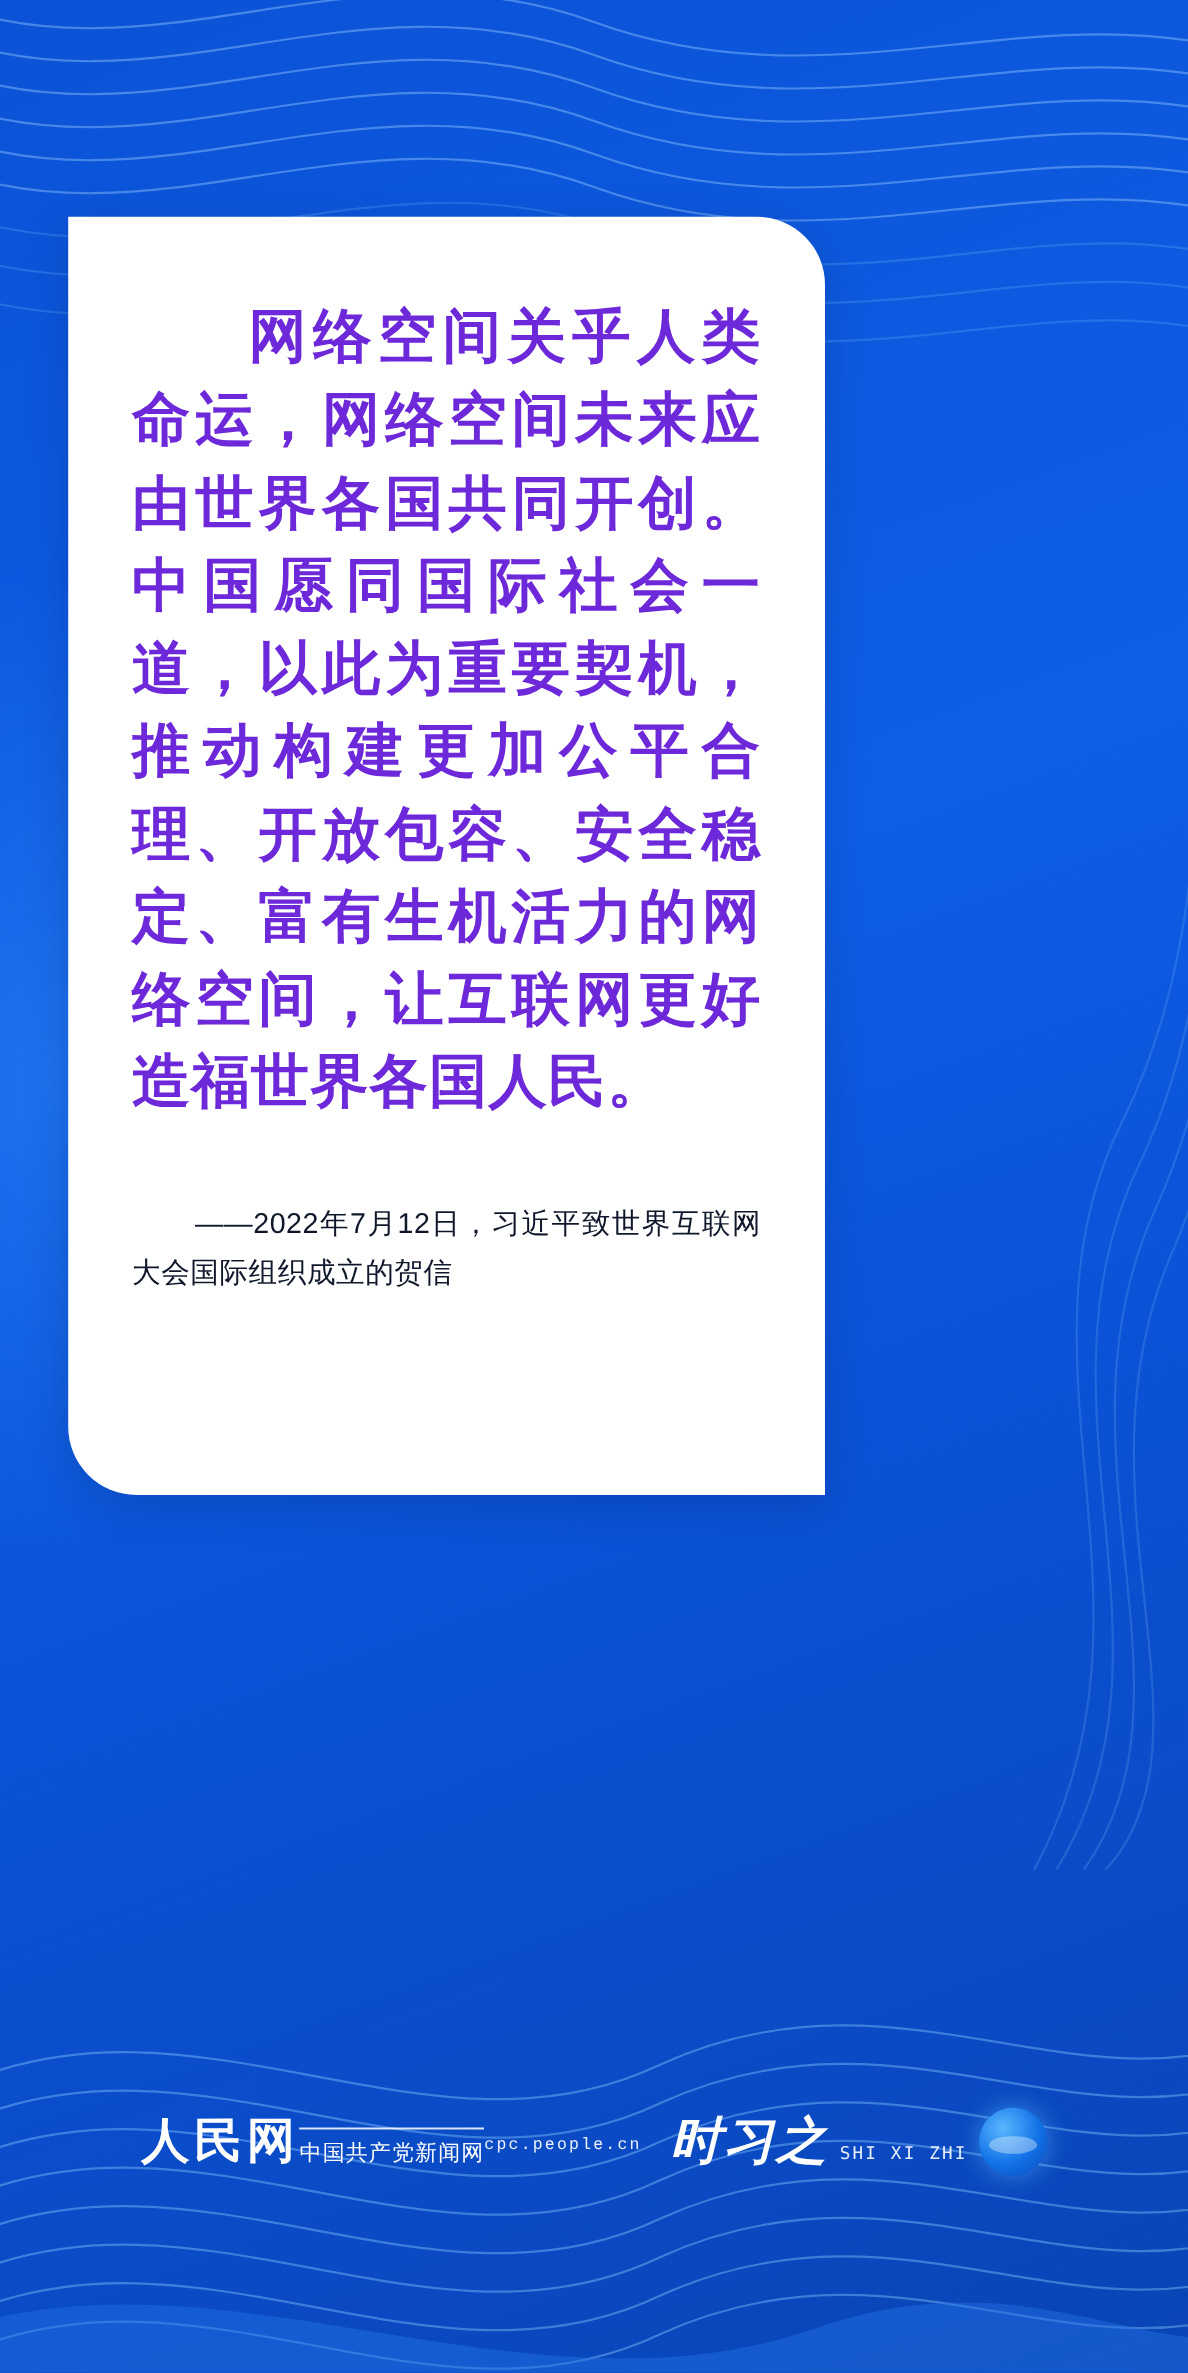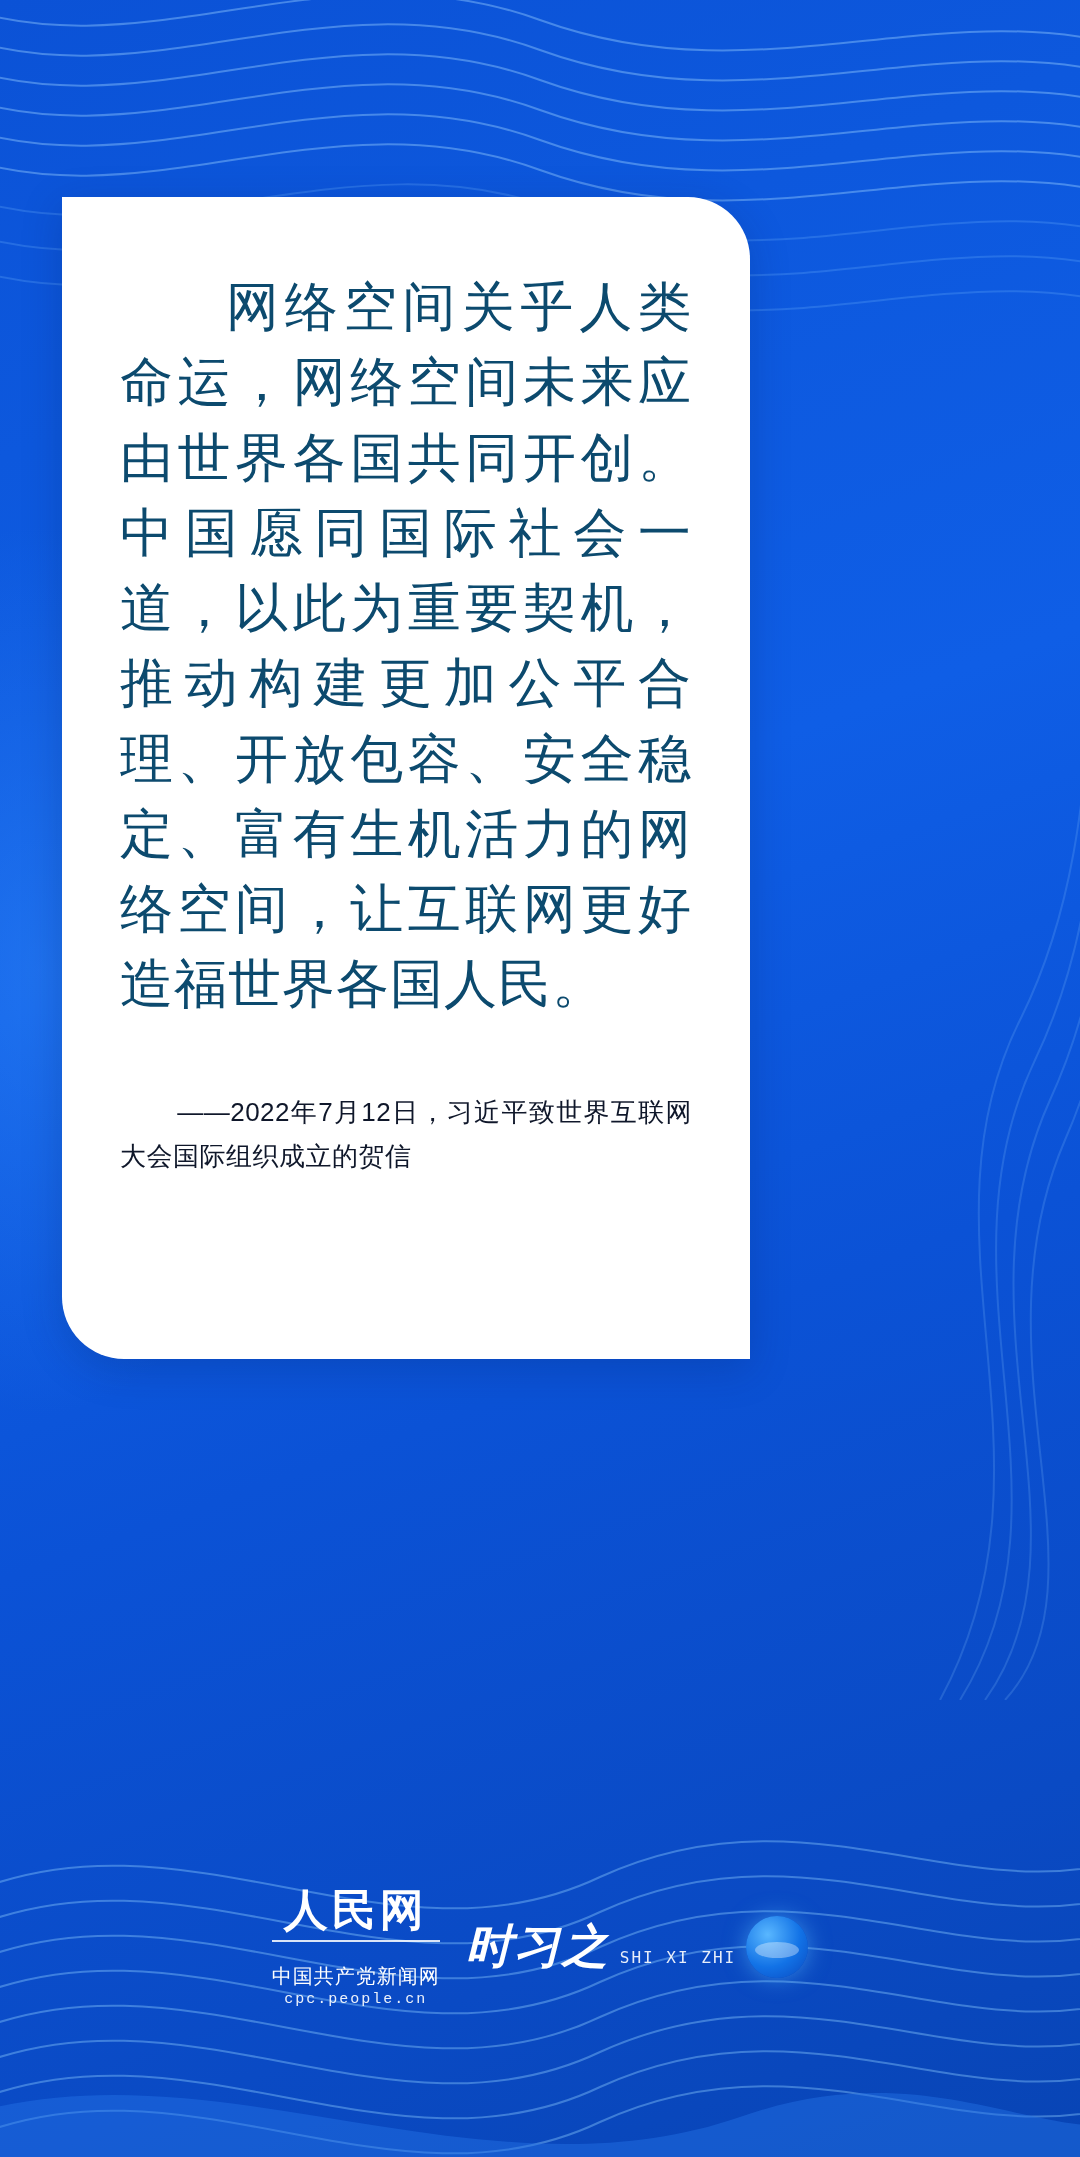--- a/index.html
+++ b/index.html
@@ -70,25 +70,25 @@
     border-bottom-left-radius: 62px;
     box-shadow: 0 10px 40px rgba(2, 30, 90, 0.22);
     box-sizing: border-box;
     padding: 72px 58px 40px 58px;
   }
 
   .quote-text {
     font-family: "DejaVu Serif", "Liberation Serif", serif;
     font-size: 53px;
     line-height: 1.42;
-    color: #0c4a6e;
+    color: #6d28d9;
     letter-spacing: 1px;
     text-indent: 2em;
     margin: 0;
-    font-weight: 400;
+    font-weight: 700;
     text-align: justify;
   }
 
   .attribution {
     margin-top: 68px;
     font-family: "Liberation Sans", sans-serif;
     font-size: 26px;
     line-height: 1.72;
     color: #0f172a;
     text-align: justify;
@@ -104,38 +104,38 @@
     bottom: 150px;
     height: 120px;
     display: flex;
     align-items: center;
     justify-content: center;
     gap: 26px;
   }
 
   .logo-people {
     display: flex;
-    flex-direction: column;
+    flex-direction: row;
     align-items: center;
     justify-content: center;
     color: #ffffff;
     line-height: 1;
   }
   .logo-people .cn-name {
     font-family: "DejaVu Serif", "Liberation Serif", serif;
     font-size: 44px;
     font-weight: 700;
     letter-spacing: 4px;
   }
   .logo-people .cn-sub {
     margin-top: 8px;
     font-size: 20px;
     letter-spacing: 1px;
     border-top: 2px solid rgba(255,255,255,0.85);
-    padding-top: 24px;
+    padding-top: 12px;
   }
   .logo-people .cn-url {
     margin-top: 6px;
     font-family: Liberation Mono, monospace;
     font-size: 15px;
     letter-spacing: 2px;
     color: rgba(255,255,255,0.92);
   }
 
   .logo-shixizhi {

